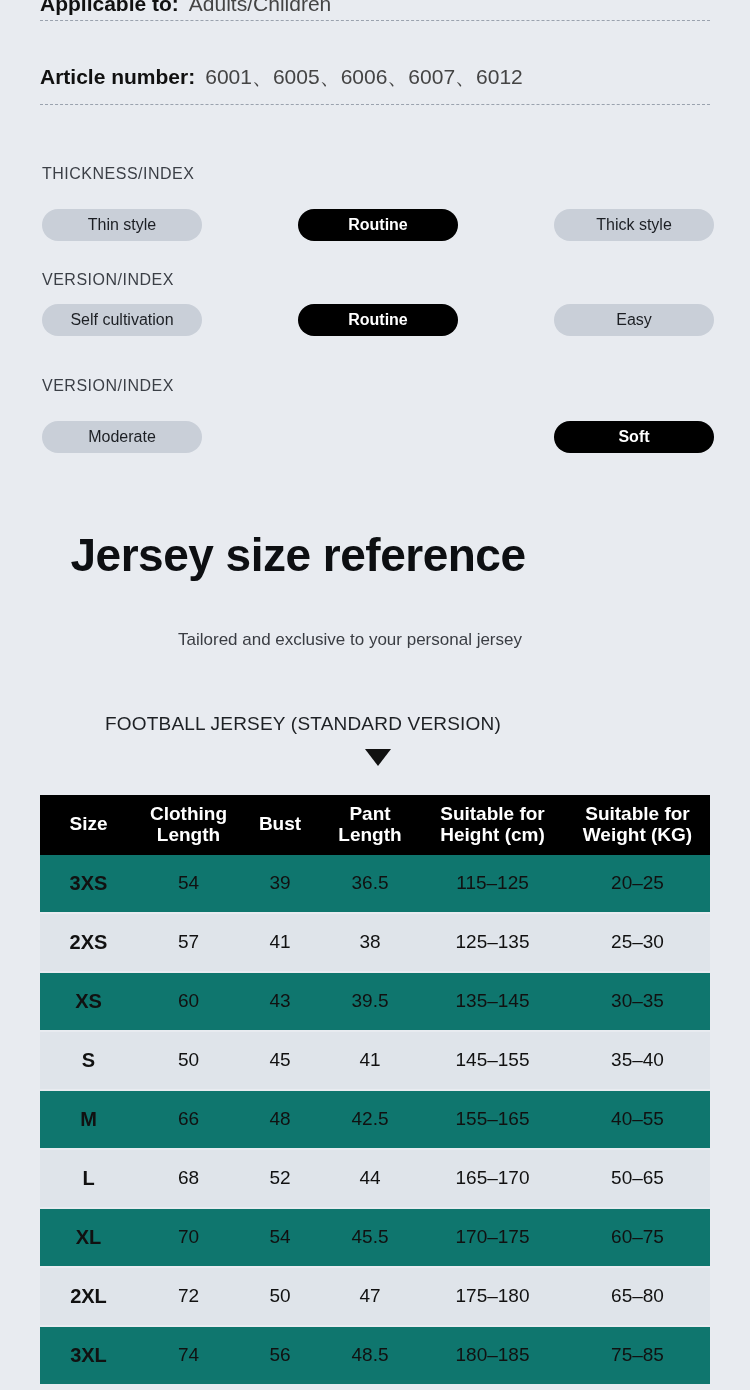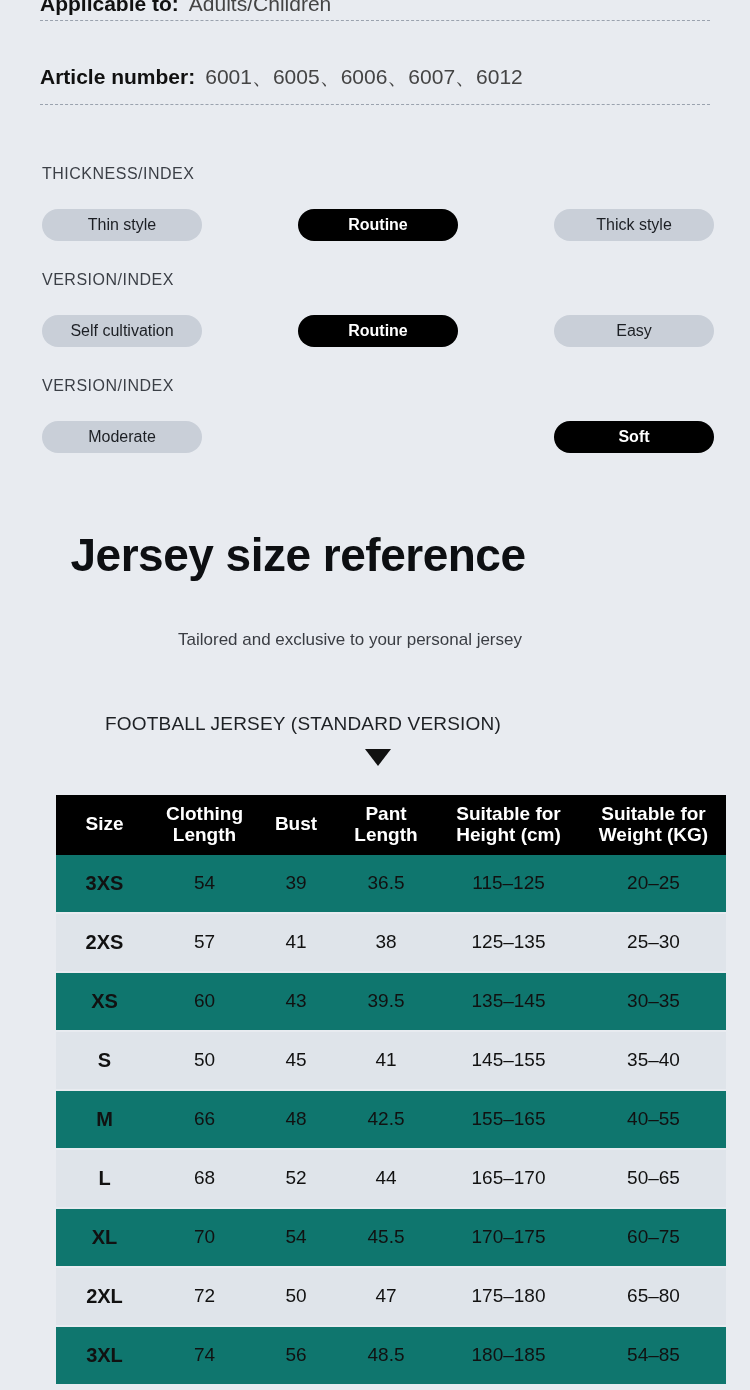--- a/index.html
+++ b/index.html
@@ -117,21 +117,21 @@
     left: 365px;
     width: 0; height: 0;
     border-left: 13px solid transparent;
     border-right: 13px solid transparent;
     border-top: 17px solid #111;
   }
 
   
   .size-table {
     position: absolute;
-    left: 56px;
+    left: 40px;
     top: 795px;
     width: 670px;
     border-collapse: collapse;
     table-layout: fixed;
   }
   .size-table thead th {
     background: #000;
     color: #fff;
     font-size: 19px;
     font-weight: bold;
@@ -182,21 +182,21 @@
       <span>Routine</span>
     </div>
     <div class="pill">
       <span>Thick style</span>
     </div>
   </div>
 </div>
 
 <div class="index-group">
   <div class="index-title" style="top:271px;">VERSION/INDEX</div>
-  <div class="pill-row" style="top:315px;">
+  <div class="pill-row" style="top:304px;">
     <div class="pill">
       <span>Self cultivation</span>
     </div>
     <div class="pill active">
       <span>Routine</span>
     </div>
     <div class="pill">
       <span>Easy</span>
     </div>
   </div>
@@ -294,16 +294,16 @@
       <td>47</td>
       <td>175–180</td>
       <td>65–80</td>
     </tr>
     <tr class="odd">
       <td class="col-size">3XL</td>
       <td>74</td>
       <td>56</td>
       <td>48.5</td>
       <td>180–185</td>
-      <td>54–85</td>
+      <td>75–85</td>
     </tr>
   </tbody>
 </table>
 
 </body></html>

